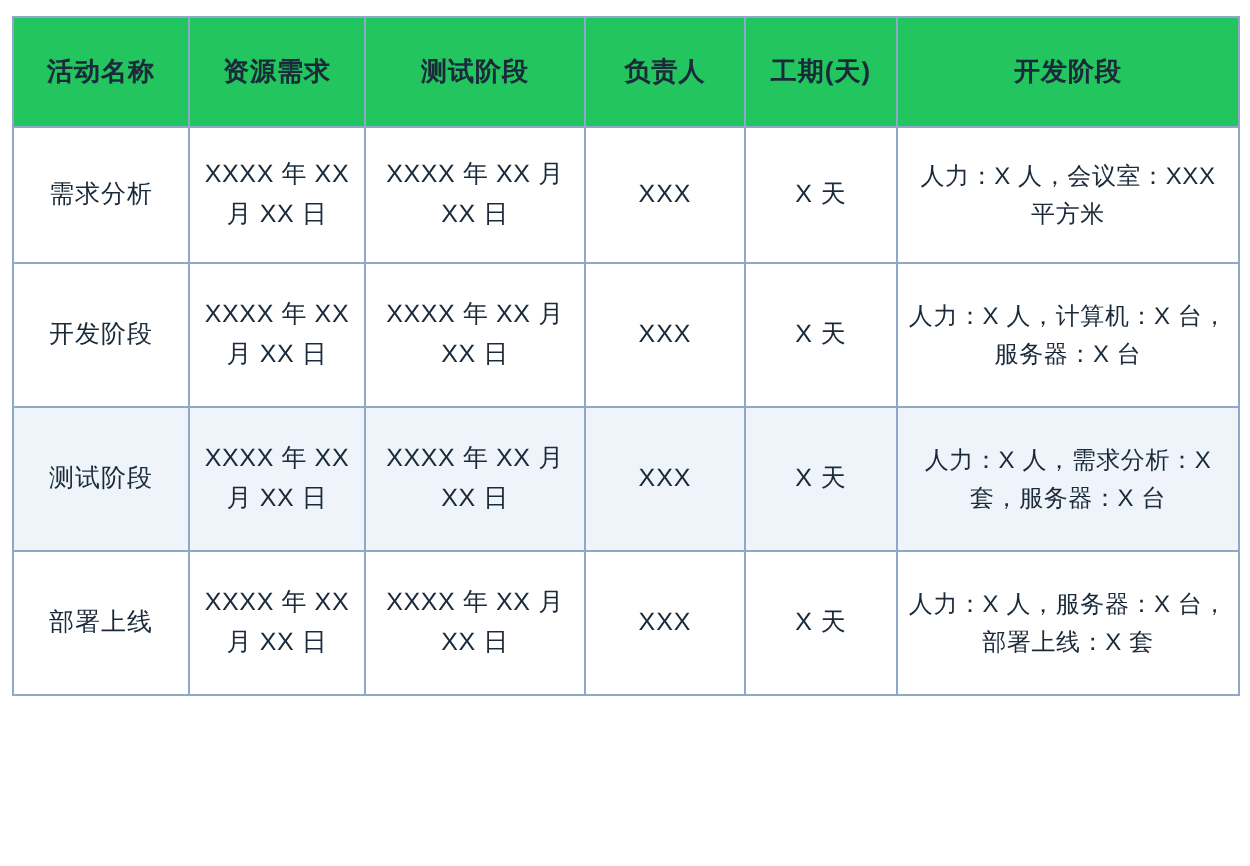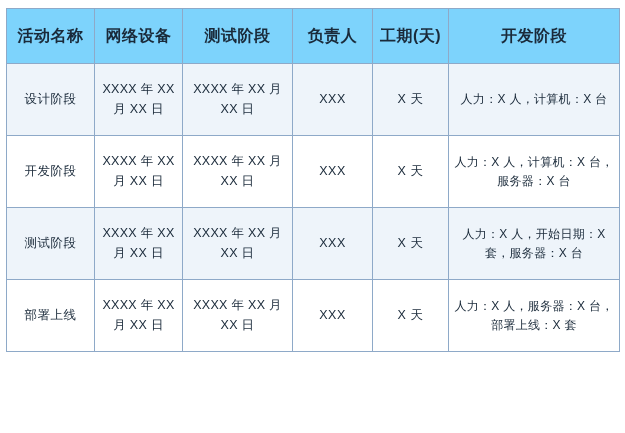--- a/index.html
+++ b/index.html
@@ -30,22 +30,22 @@
   table.plan th,
   table.plan td {
     border: 1px solid #8ea9c8;
     vertical-align: middle;
     text-align: center;
     color: #1a2a3a;
     padding: 4px 5px;
     line-height: 1.55;
   }
   thead th {
-    background: #7dd3fc;
-    font-size: 16px;
+    background: #22c55e;
+    font-size: 13px;
     font-weight: bold;
     color: #11202f;
     height: 46px;
     letter-spacing: 0.5px;
   }
   tbody td {
     font-size: 12px;
     background: #ffffff;
   }
   tbody tr.alt td {
@@ -89,51 +89,51 @@
       <col class="c1">
         <col class="c2">
         <col class="c3">
         <col class="c4">
         <col class="c5">
         <col class="c6">
     </colgroup>
     <thead>
       <tr>
         <th>活动名称</th>
-        <th>网络设备</th>
+        <th>资源需求</th>
         <th>测试阶段</th>
         <th>负责人</th>
         <th>工期(天)</th>
         <th>开发阶段</th>
       </tr>
     </thead>
     <tbody>
-      <tr class="alt">
-        <td class="activity">设计阶段</td>
+      <tr class="first">
+        <td class="activity">需求分析</td>
         <td class="date">XXXX 年 XX 月 XX 日</td>
         <td class="date">XXXX 年 XX 月 XX 日</td>
         <td class="owner">XXX</td>
         <td class="duration">X 天</td>
-        <td class="resource">人力：X 人，计算机：X 台</td>
+        <td class="resource">人力：X 人，会议室：XXX 平方米</td>
       </tr>
       <tr>
         <td class="activity">开发阶段</td>
         <td class="date">XXXX 年 XX 月 XX 日</td>
         <td class="date">XXXX 年 XX 月 XX 日</td>
         <td class="owner">XXX</td>
         <td class="duration">X 天</td>
         <td class="resource">人力：X 人，计算机：X 台，服务器：X 台</td>
       </tr>
       <tr class="alt">
         <td class="activity">测试阶段</td>
         <td class="date">XXXX 年 XX 月 XX 日</td>
         <td class="date">XXXX 年 XX 月 XX 日</td>
         <td class="owner">XXX</td>
         <td class="duration">X 天</td>
-        <td class="resource">人力：X 人，开始日期：X 套，服务器：X 台</td>
+        <td class="resource">人力：X 人，需求分析：X 套，服务器：X 台</td>
       </tr>
       <tr>
         <td class="activity">部署上线</td>
         <td class="date">XXXX 年 XX 月 XX 日</td>
         <td class="date">XXXX 年 XX 月 XX 日</td>
         <td class="owner">XXX</td>
         <td class="duration">X 天</td>
         <td class="resource">人力：X 人，服务器：X 台，部署上线：X 套</td>
       </tr>
     </tbody>

